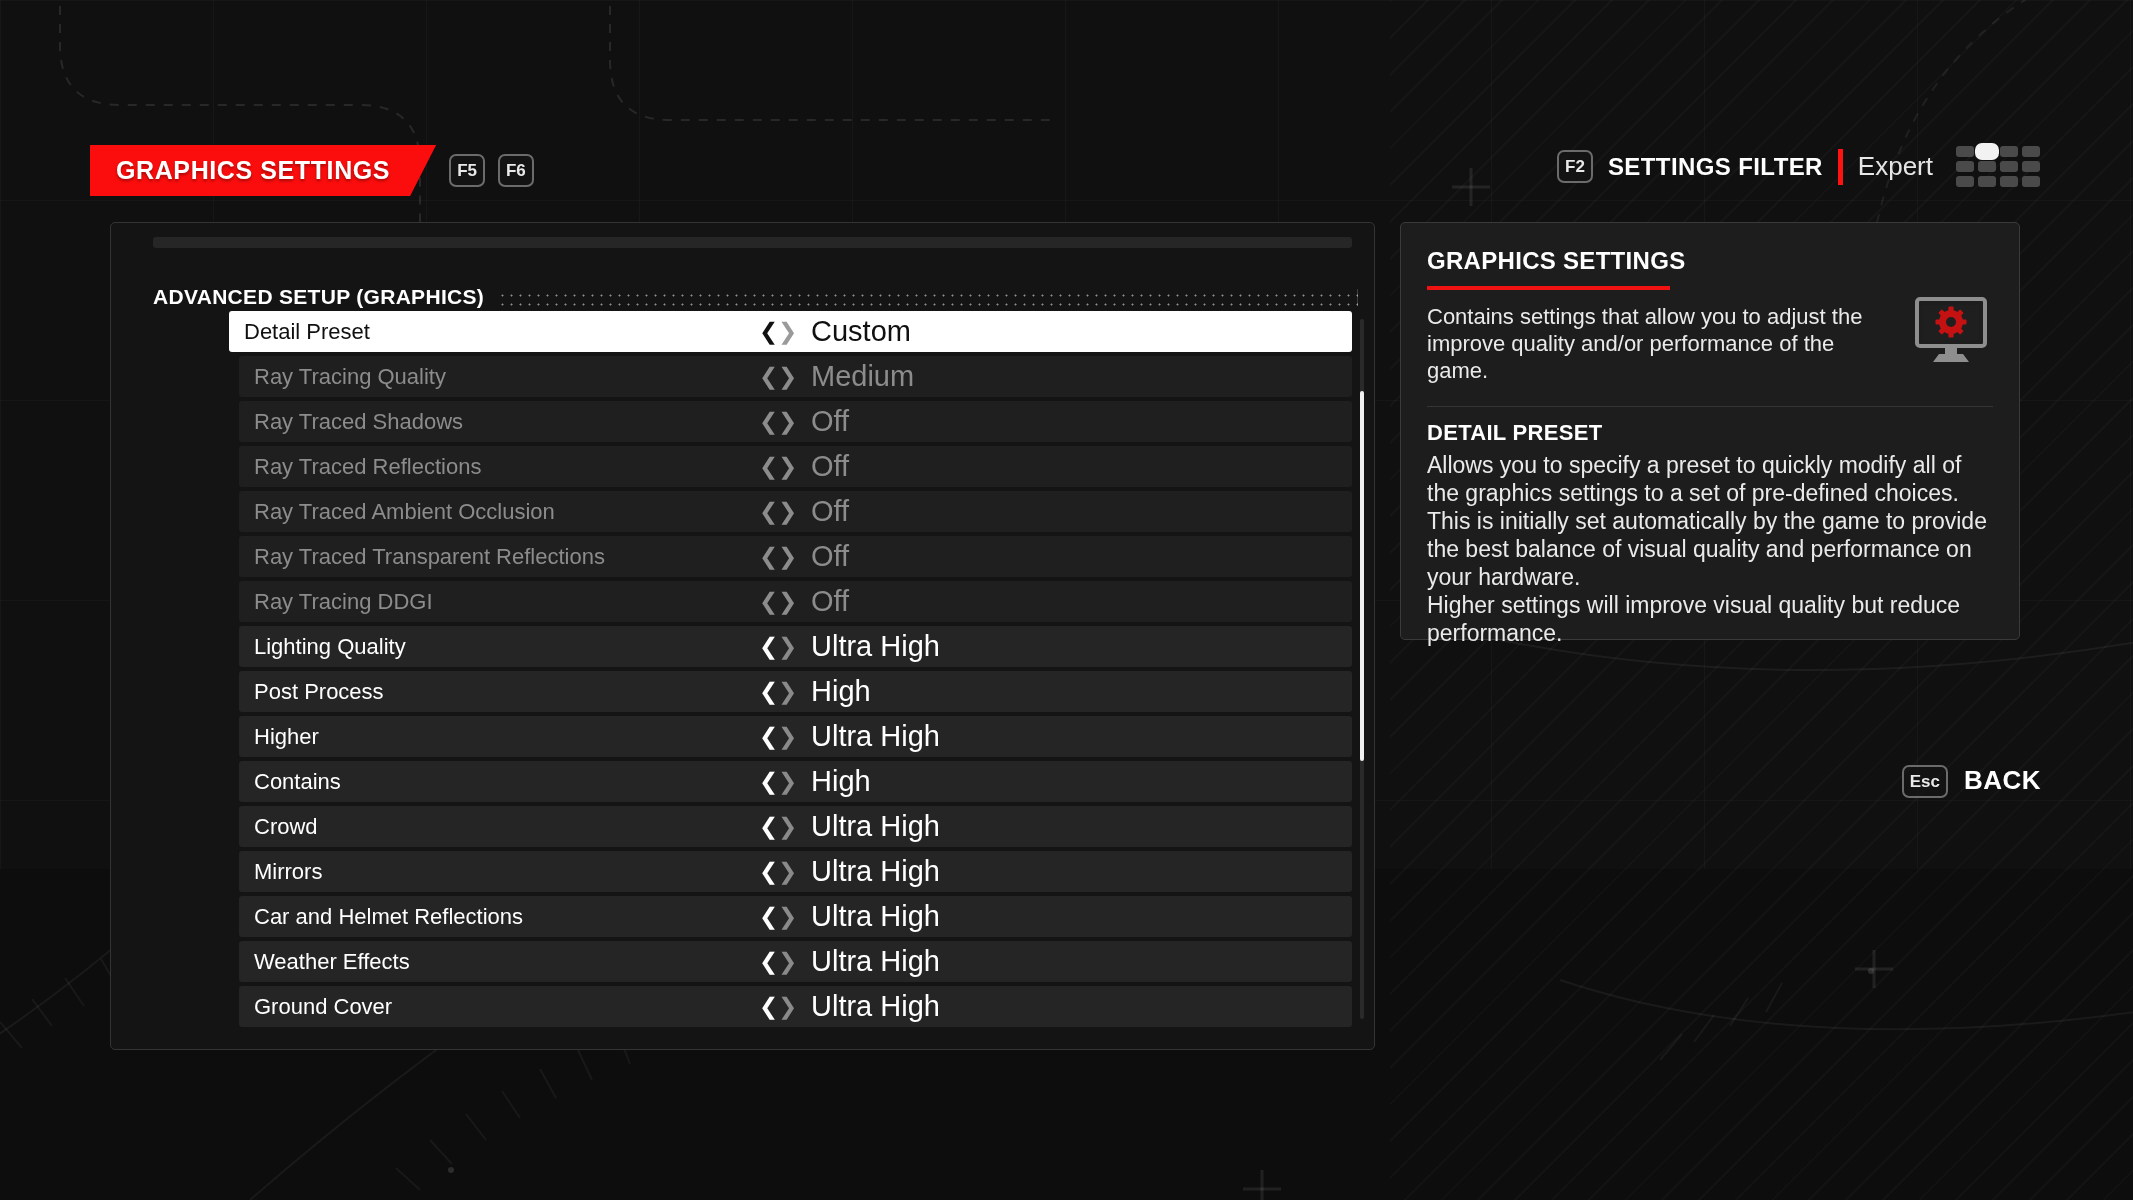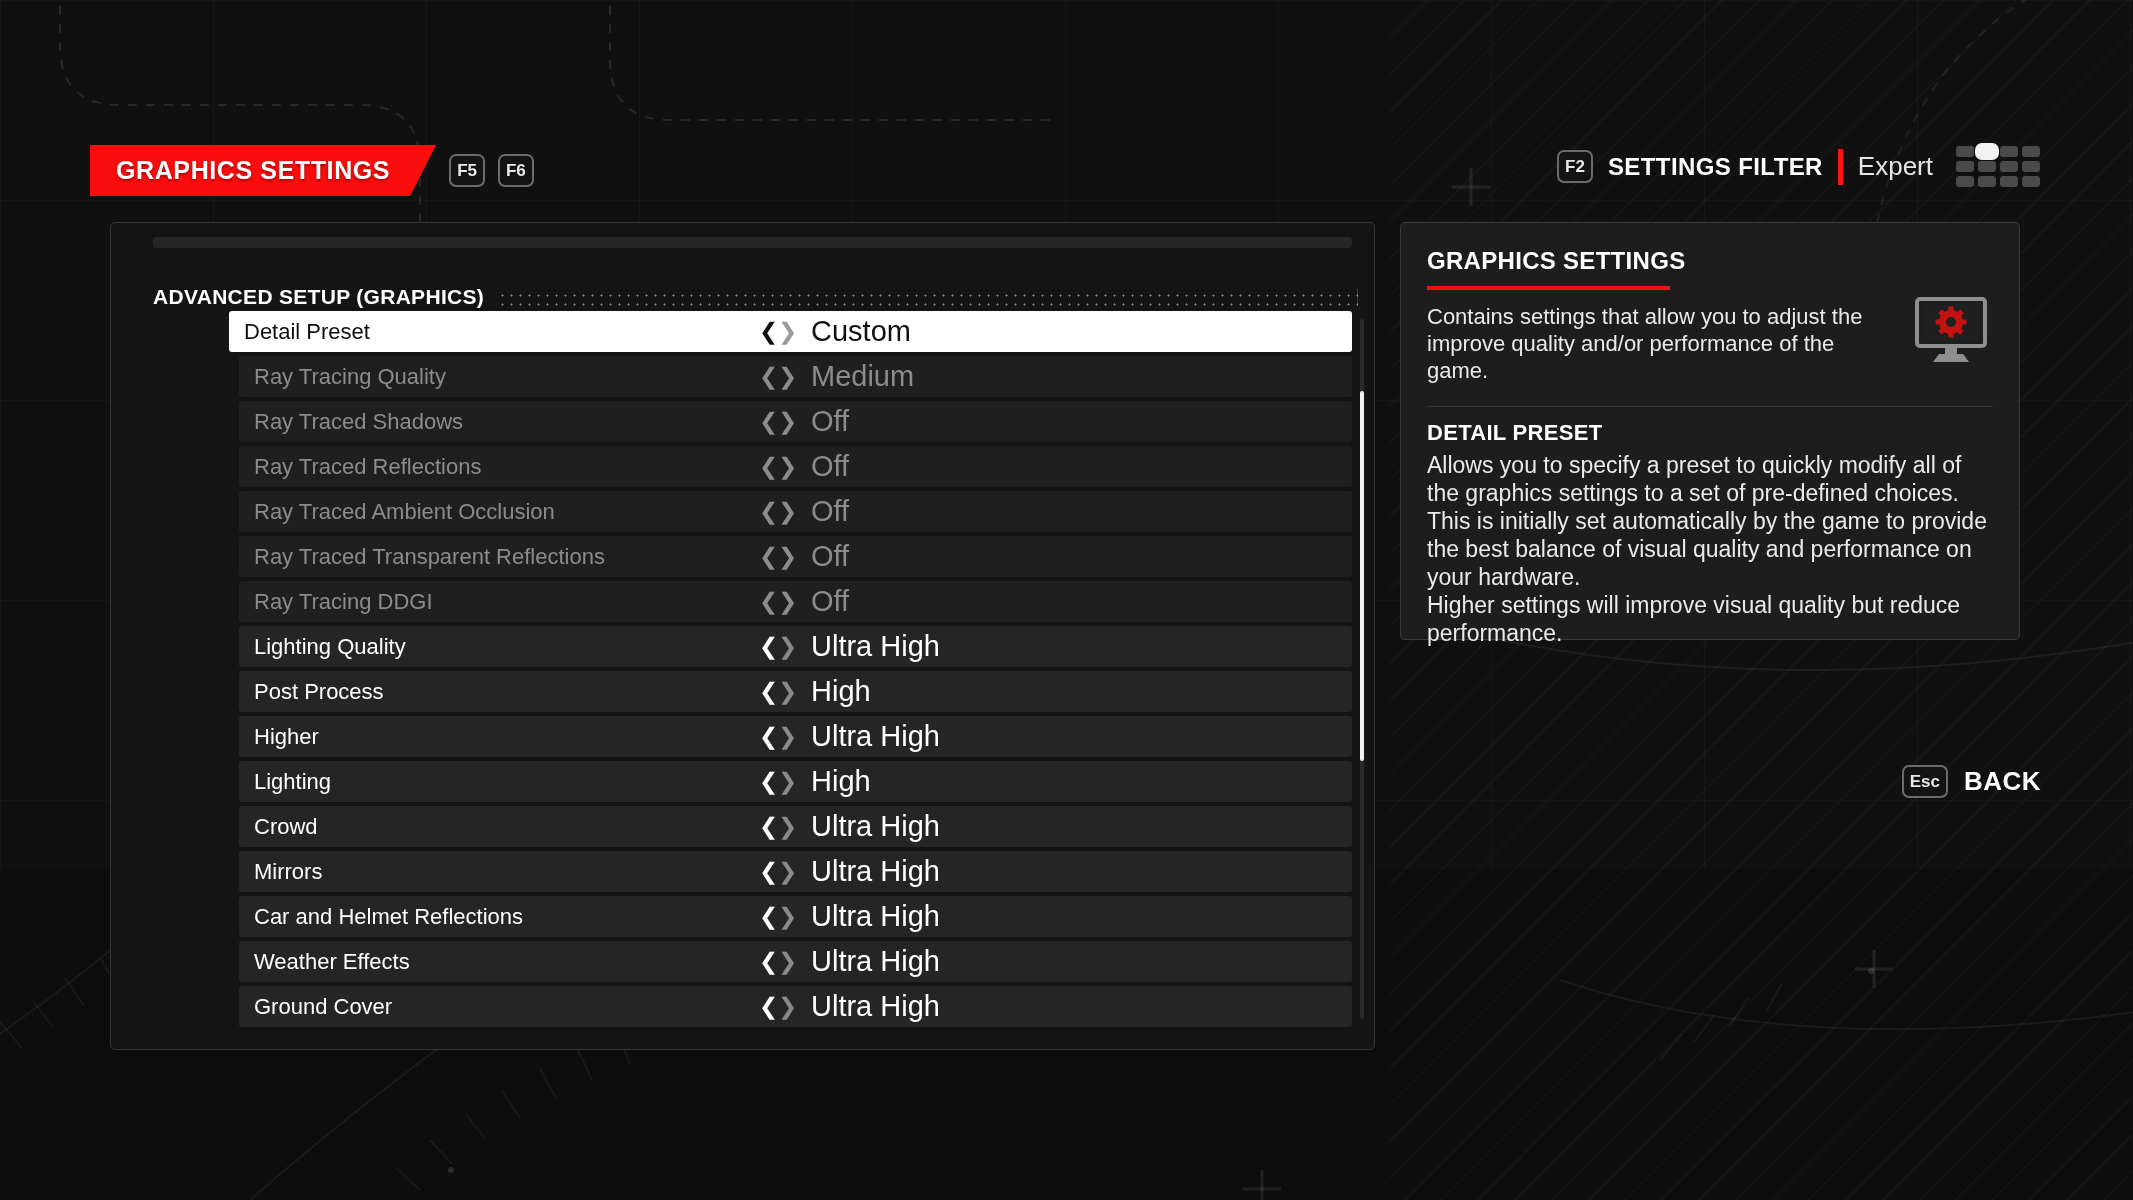--- a/index.html
+++ b/index.html
@@ -115,21 +115,21 @@
   }
   .info h2 { color:#fff; font-size:24px; font-weight:bold; letter-spacing:.3px; }
   .info .rule { width:243px; height:4px; background:#f01111; margin-top:11px; margin-bottom:13px; }
   .info .desc { color:#eaeaea; font-size:22px; line-height:1.23; width:450px; }
   .info .divider { width:100%; height:1px; background:rgba(255,255,255,.10); margin:22px 0 13px; }
   .info h3 { color:#fff; font-size:22px; font-weight:bold; letter-spacing:.3px; margin-bottom:5px; }
   .info .desc2 { color:#eaeaea; font-size:23px; line-height:1.22; }
   .monitor-icon { position:absolute; right:30px; top:74px; width:76px; height:68px; }
 
   
-  .back-wrap { position:absolute; right:92px; bottom:71px; display:flex; align-items:center; gap:16px;margin-top:48px; }
+  .back-wrap { position:absolute; right:92px; bottom:71px; display:flex; gap:16px;margin-top:48px; }
   .back-label { color:#fff; font-size:26px; font-weight:bold; letter-spacing:.5px; }
 </style>
 </head>
 <body>
 
 <div id="root">
 
   <div class="bg-layer">
     <div class="bg-grid"></div>
     <div class="bg-diag"></div>
@@ -268,21 +268,21 @@
         </div>
         <div class="row">
           <div class="label">Higher</div>
           <div class="ctrl">
             <span class="arrow l">❮</span>
             <span class="arrow r">❯</span>
             <span class="value">Ultra High</span>
           </div>
         </div>
         <div class="row">
-          <div class="label">Lighting</div>
+          <div class="label">Contains</div>
           <div class="ctrl">
             <span class="arrow l">❮</span>
             <span class="arrow r">❯</span>
             <span class="value">High</span>
           </div>
         </div>
         <div class="row">
           <div class="label">Crowd</div>
           <div class="ctrl">
             <span class="arrow l">❮</span>

